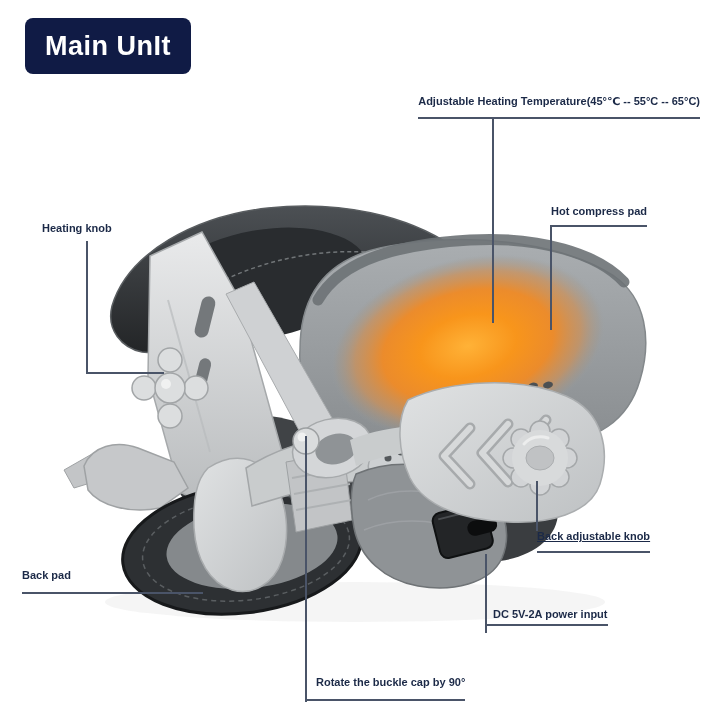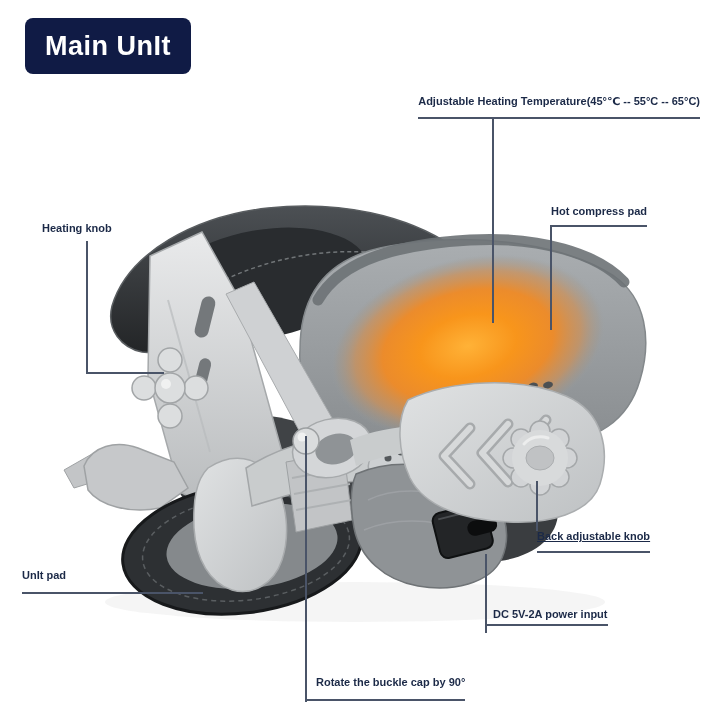--- a/index.html
+++ b/index.html
@@ -205,17 +205,17 @@
   <div class="lead v" id="lead-lift-v"></div>
   <div class="lead h" id="lead-lift-h"></div>
   <div class="lead v" id="lead-back-v"></div>
   <div class="lead v" id="lead-dc-v"></div>
   <div class="lead v" id="lead-rot-v"></div>
 
   <div class="lbl u" id="lbl-heating">Adjustable Heating Temperature(45°℃ -- 55°C -- 65°C)</div>
   <div class="lbl u" id="lbl-hotpad">Hot compress pad</div>
   <div class="lbl" id="lbl-lifting">Heating knob</div>
   <div class="lbl u" id="lbl-backknob">Back adjustable knob</div>
-  <div class="lbl u" id="lbl-softpad">UnIt pad</div>
+  <div class="lbl u" id="lbl-softpad">Back pad</div>
   <div class="lbl u" id="lbl-dc">DC 5V-2A power input</div>
   <div class="lbl u" id="lbl-rotate">Rotate the buckle cap by 90°</div>
 
 </div>
 
 </body></html>

